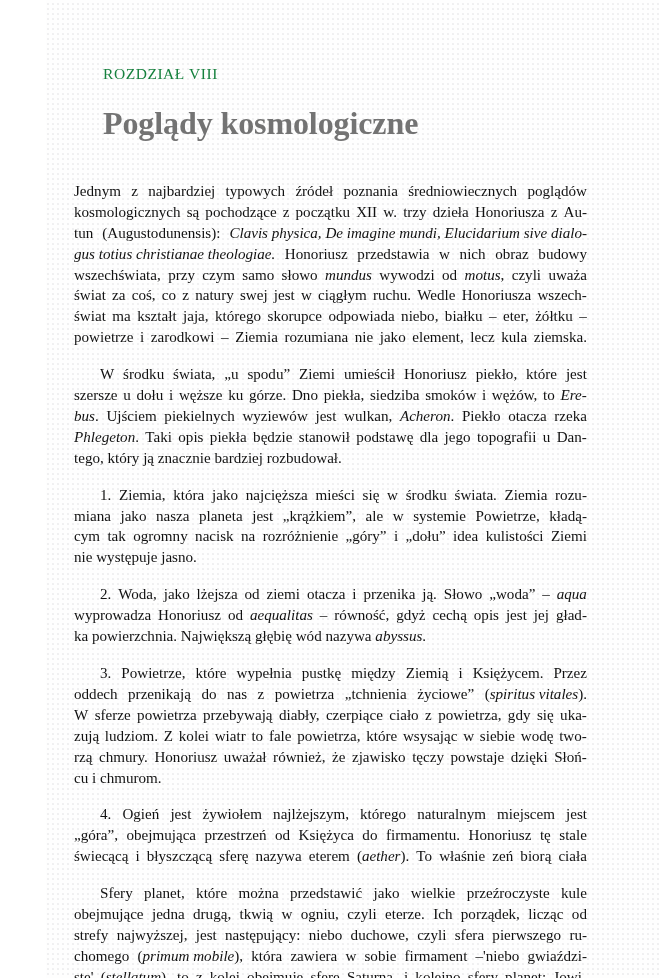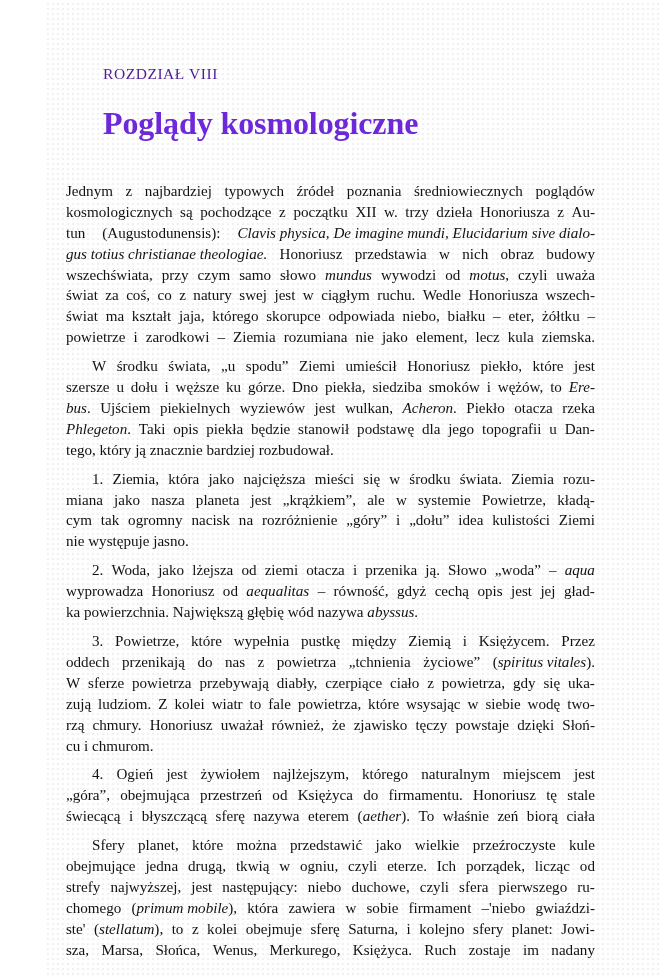--- a/index.html
+++ b/index.html
@@ -47,40 +47,40 @@
     padding-top: 66px;
     padding-left: 45px;
   }
   .chapter-label {
     font-size: 15.5px;
     letter-spacing: 0.55px;
     font-variant: small-caps;
     text-transform: uppercase;
     line-height: 1.0;
     margin-bottom: 7px;
-    color: #4c1d95;
+    color: #15803d;
   }
   .chapter-title {
     font-size: 32px;
     line-height: 1.28;
-    color: #6d28d9;
+    color: #737373;
     letter-spacing: -0.1px;
   }
   .chapter-title .tline { display: block; white-space: nowrap; }
 
   
   .body-text {
     margin-top: 37px;
     font-size: 15.1px;
     line-height: 20.9px;
     text-align: justify;
     color: #111111;
   }
   .body-text p {
-    margin: 8px;
+    margin: 16px;
     text-indent: 0;
     
   }
   .ln {
     display: block;
     white-space: nowrap;
   }
   .ln.just {
     
     display: flex;

